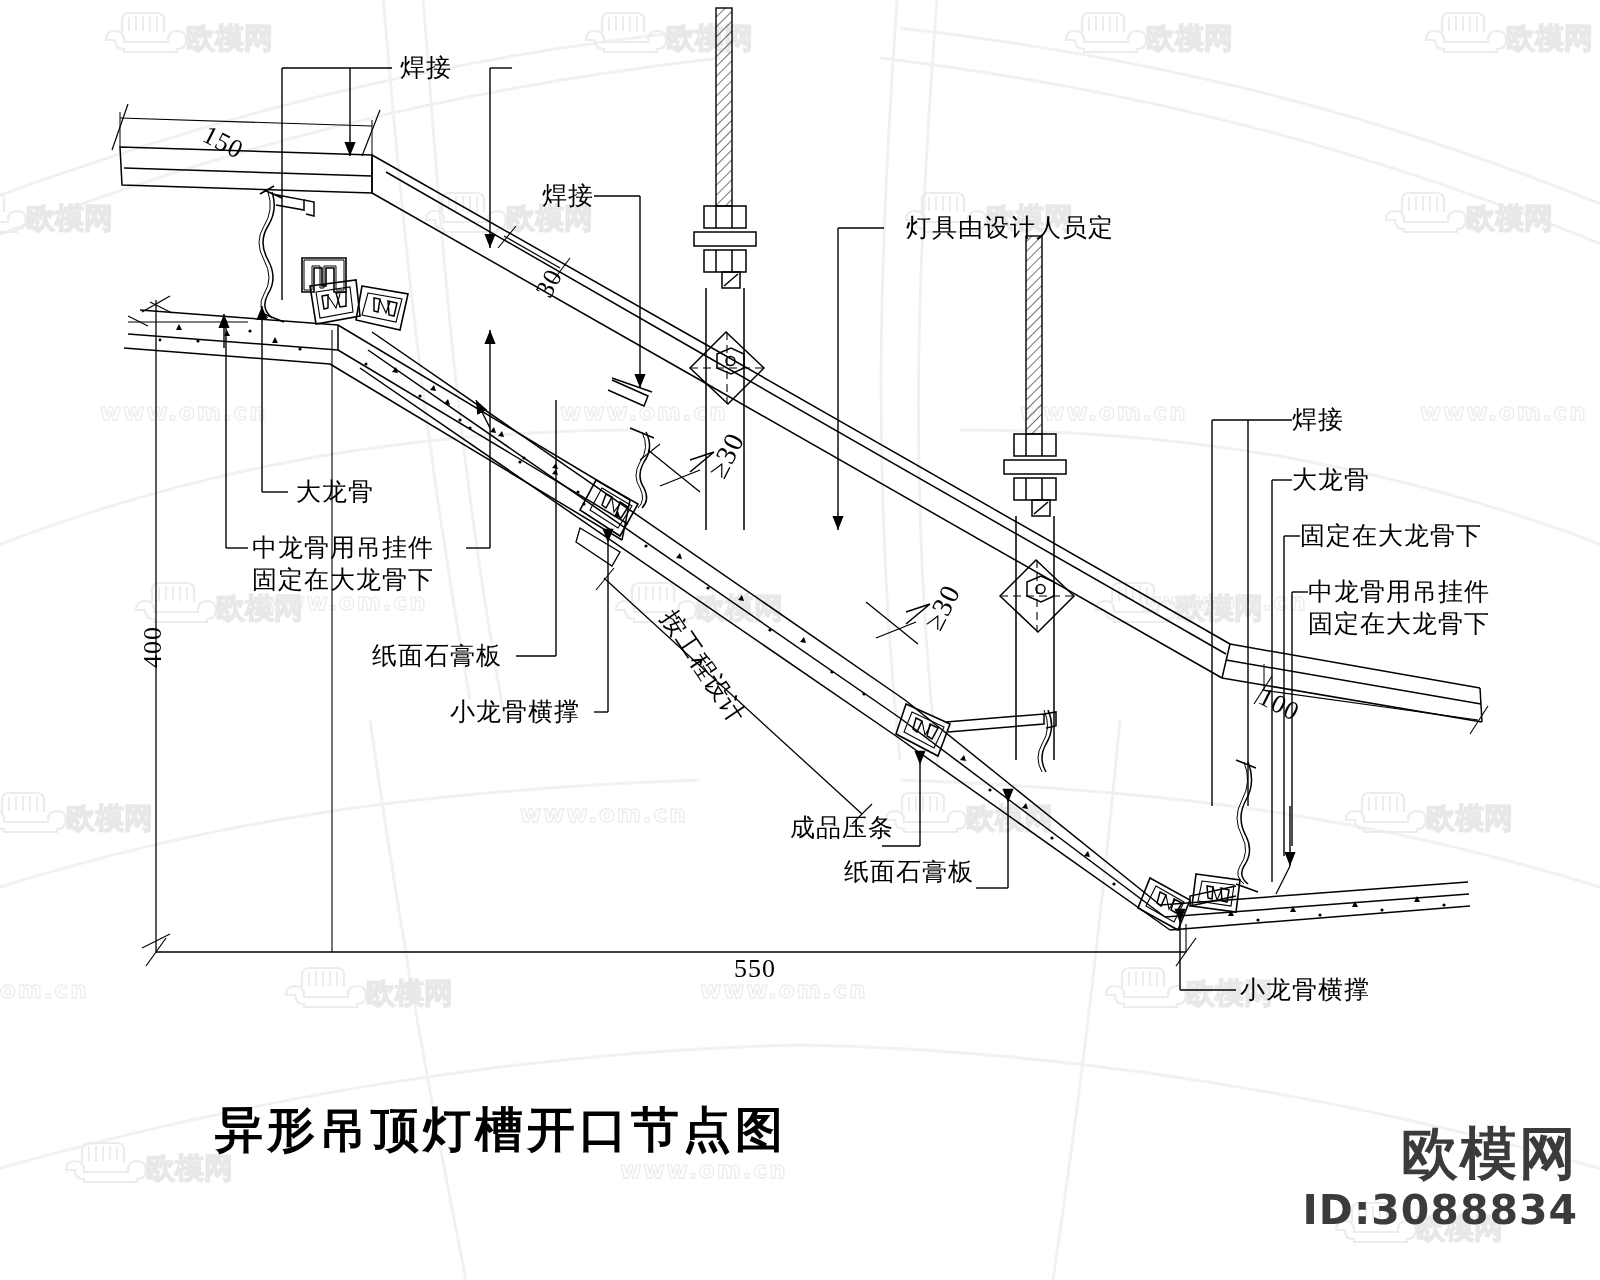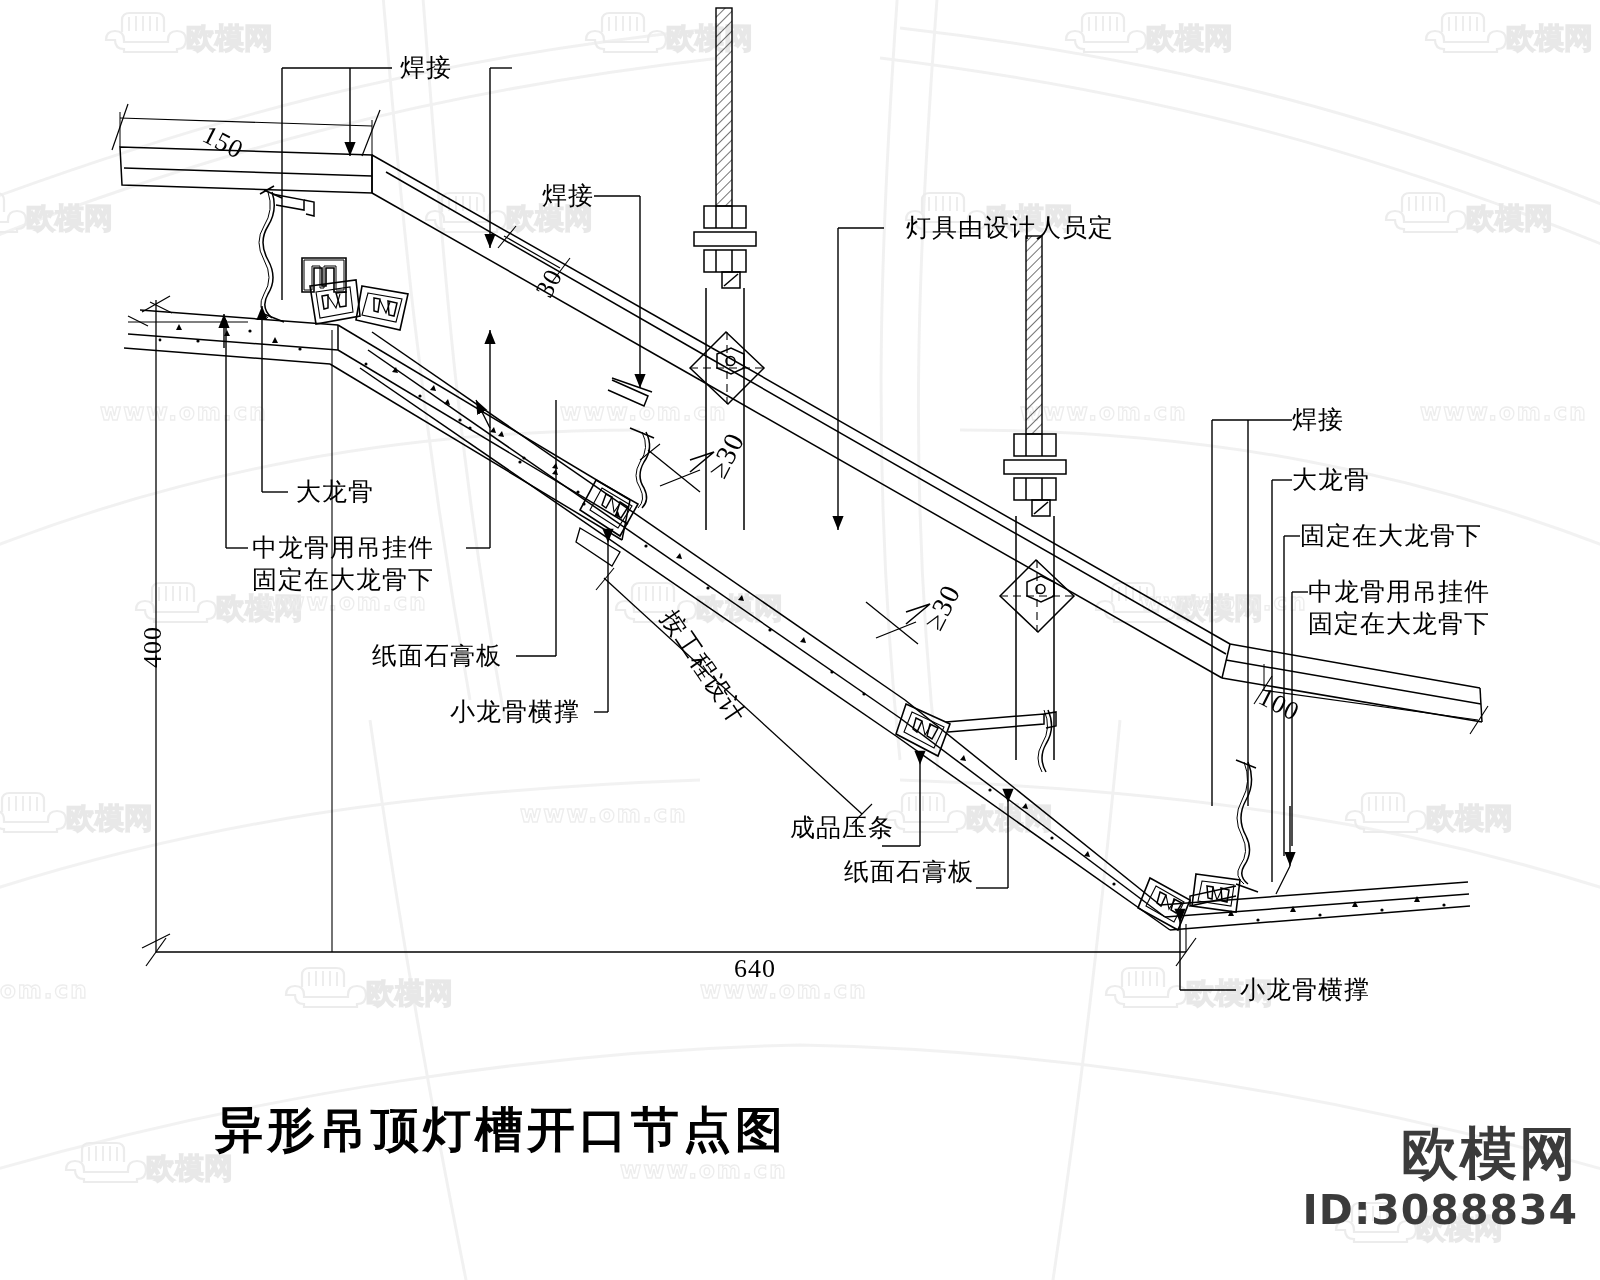--- a/index.html
+++ b/index.html
@@ -598,21 +598,21 @@
 固定在大龙骨下</div>
 
     <div class="lbl cn" style="left:1240px;top:974px;">小龙骨横撑</div>
 
     <div class="lbl dim rotdim" style="left:212px;top:118px;">150</div>
 
     <div class="lbl dim rotdim2" style="left:528px;top:288px;">30</div>
 
     <div class="lbl dim rot90" style="left:136px;top:668px;">400</div>
 
-    <div class="lbl dim" style="left:734px;top:952px;">640</div>
+    <div class="lbl dim" style="left:734px;top:952px;">550</div>
 
     <div class="lbl dim rotdim" style="left:1268px;top:680px;">100</div>
 
     <div class="lbl dim rotdim2" style="left:700px;top:468px;font-size:28px;">≥30</div>
 
     <div class="lbl dim rotdim2" style="left:916px;top:620px;font-size:28px;">≥30</div>
   </div>
 
   <div id="title">异形吊顶灯槽开口节点图</div>
 

